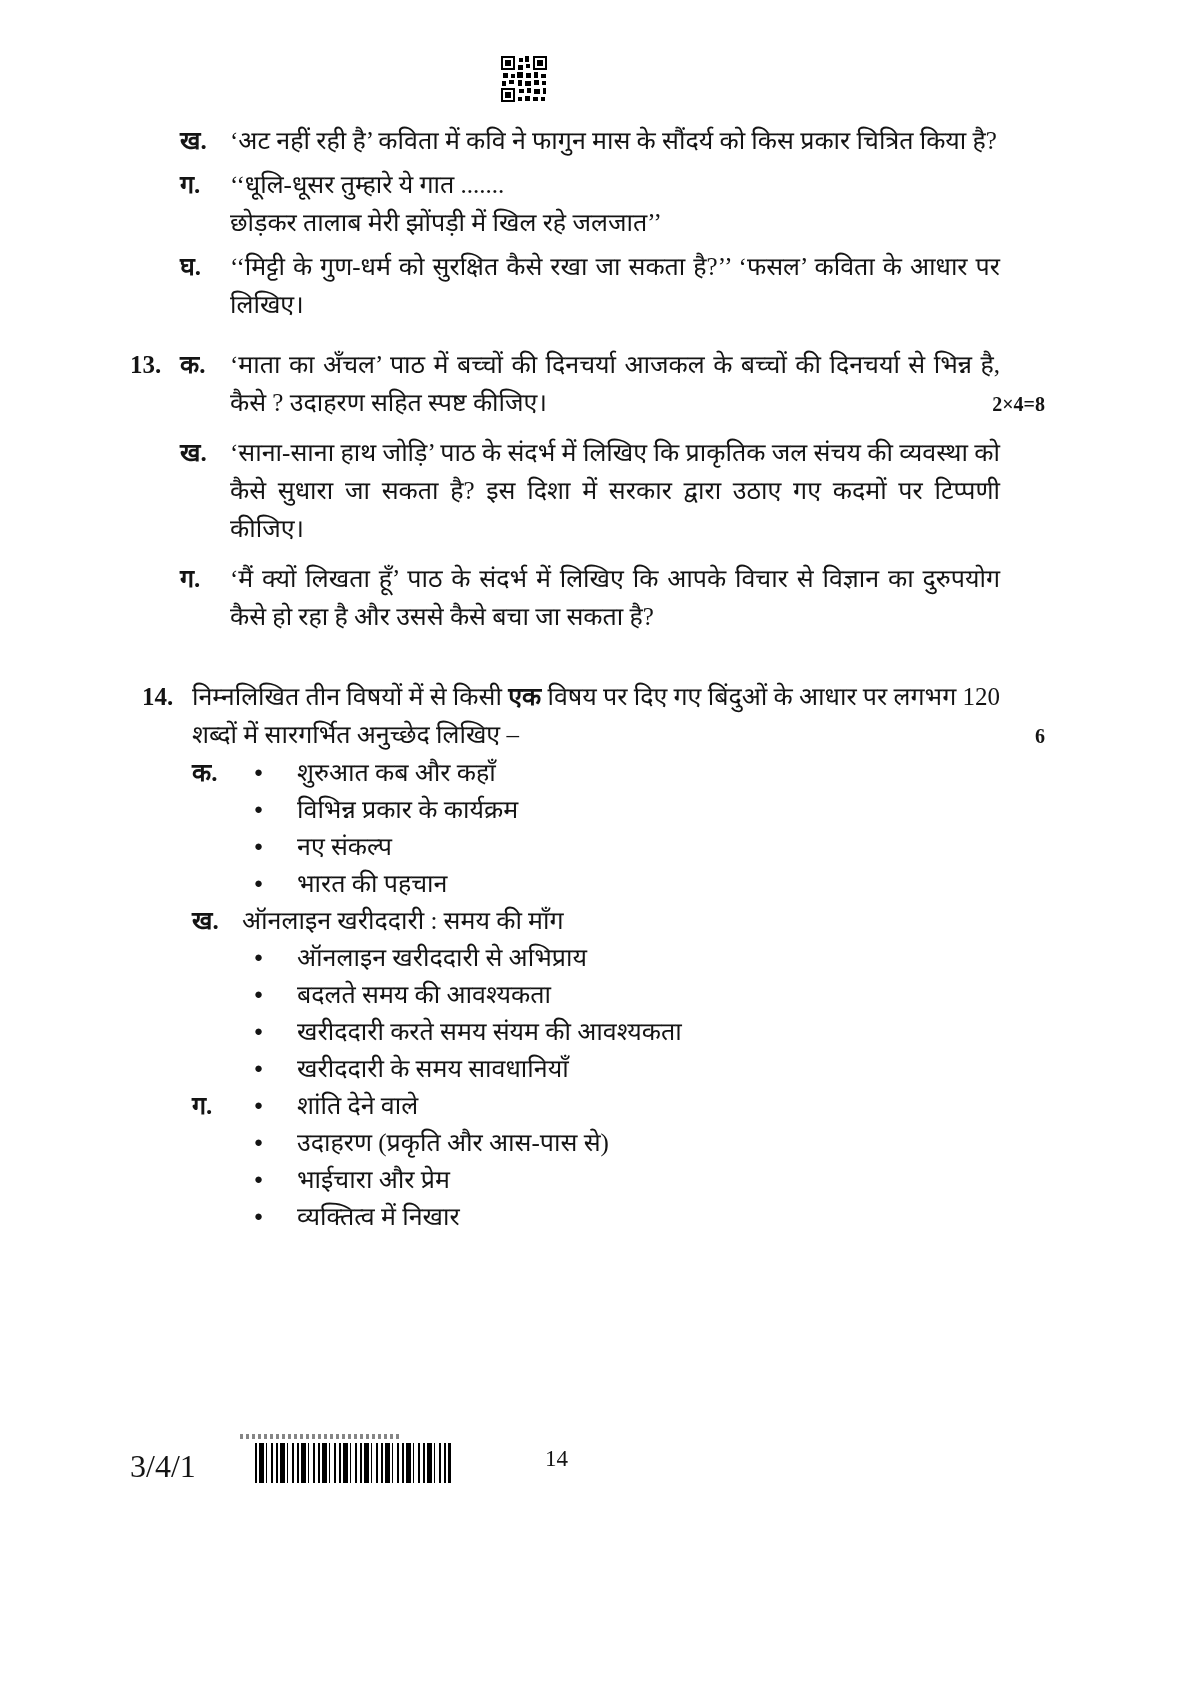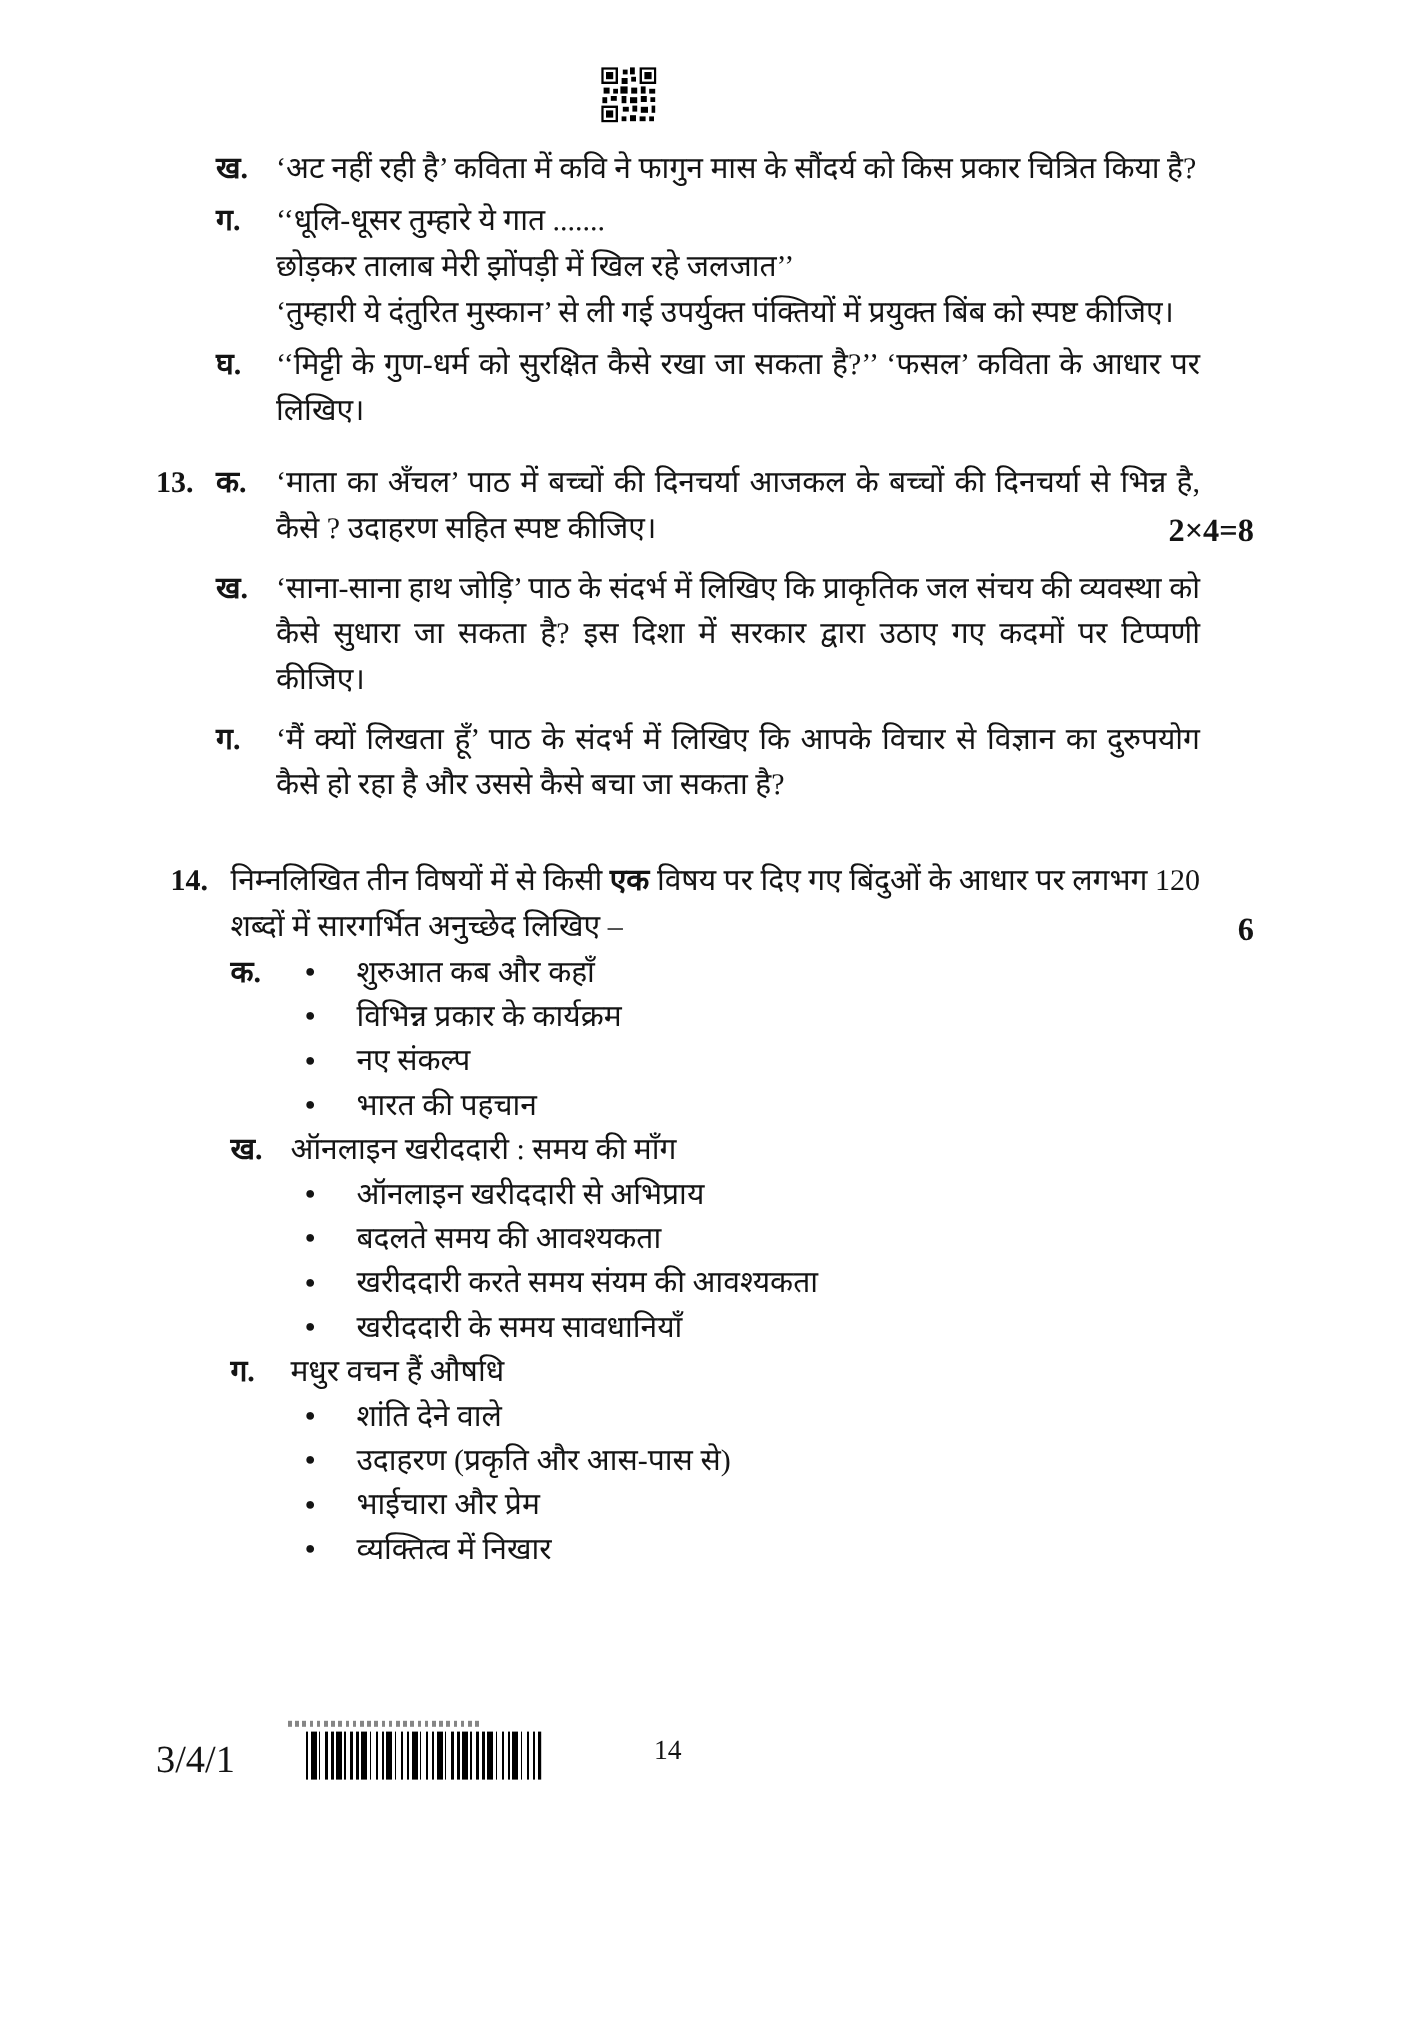--- a/index.html
+++ b/index.html
@@ -28,21 +28,21 @@
   .indent-50 { margin-left:50px; }
 
   .poem-line { text-align:left; }
 
   .q13-block { margin-top:22px; }
   .q13-items .sub { margin-bottom:12px; }
   .q14-block { margin-top:30px;margin-left:12px; }
 
   .marks {
     position:absolute; right:0; top:39px;
-    font-weight:bold; font-size:27px; line-height:38px;
+    font-weight:bold; font-size:20px; line-height:38px;
     text-align:right; white-space:nowrap;
   }
 
   .bold-inline { font-weight:bold; }
 
   .topic { margin:0; }
   .topic .sub { margin-bottom:0; }
   .topic-title { line-height:37px; }
   .b-row { display:flex; line-height:37px; }
   .b-icon { width:55px; flex:none; padding-left:12px; box-sizing:border-box; font-size:15px; }
@@ -111,21 +111,20 @@
     <div class="sub indent-50">
       <span class="sub-letter">ख.</span>
       <div class="sub-body">‘अट नहीं रही है’ कविता में कवि ने फागुन मास के सौंदर्य को किस प्रकार चित्रित किया है?</div>
     </div>
 
     <div class="sub indent-50">
       <span class="sub-letter">ग.</span>
       <div class="sub-body">
         <div class="poem-line">‘‘धूलि-धूसर तुम्हारे ये गात .......</div>
         <div class="poem-line">छोड़कर तालाब मेरी झोंपड़ी में खिल रहे जलजात’’</div>
-        <div>‘तुम्हारी ये दंतुरित मुस्कान’ से ली गई उपर्युक्त पंक्तियों में प्रयुक्त बिंब को स्पष्ट कीजिए।</div>
       </div>
     </div>
 
     <div class="sub indent-50">
       <span class="sub-letter">घ.</span>
       <div class="sub-body">‘‘मिट्टी के गुण-धर्म को सुरक्षित कैसे रखा जा सकता है?’’ ‘फसल’ कविता के आधार पर लिखिए।</div>
     </div>
 
     <div class="q-row q13-block">
       <span class="q-num">13.</span>
@@ -201,21 +200,20 @@
                   <span class="b-text">खरीददारी के समय सावधानियाँ</span>
                 </div>
             </div>
           </div>
         </div>
 
         <div class="topic">
           <div class="sub">
             <span class="sub-letter topic-title">ग.</span>
             <div class="sub-body" style="padding-right:0;">
-              <div class="topic-title">मधुर वचन हैं औषधि</div>
               <div class="b-row">
                   <span class="b-icon">●</span>
                   <span class="b-text">शांति देने वाले</span>
                 </div>
               <div class="b-row">
                   <span class="b-icon">●</span>
                   <span class="b-text">उदाहरण (प्रकृति और आस-पास से)</span>
                 </div>
               <div class="b-row">
                   <span class="b-icon">●</span>

